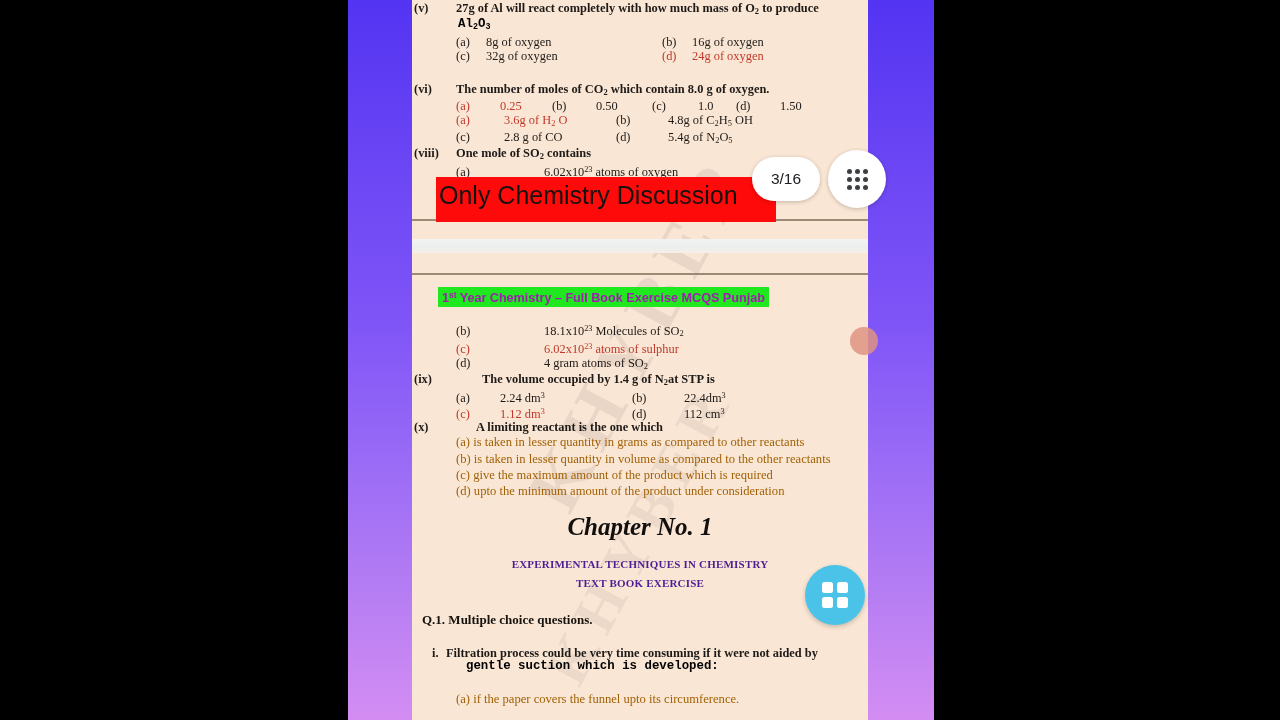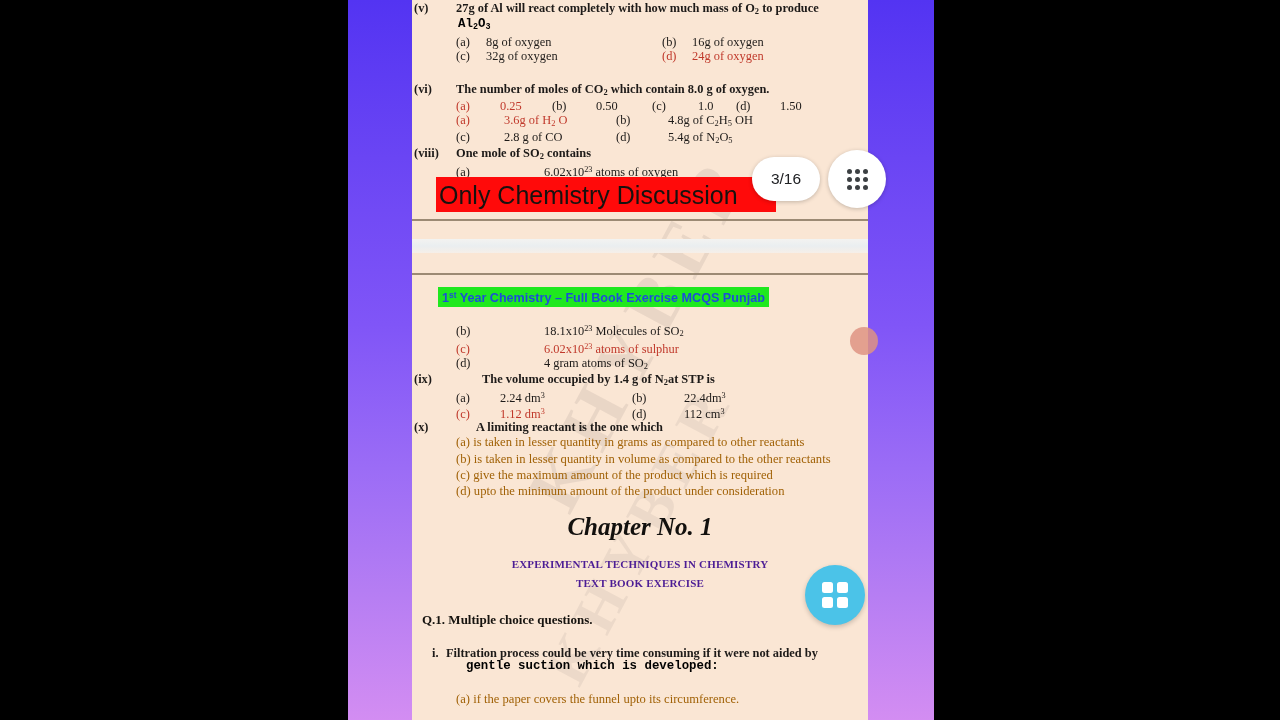--- a/index.html
+++ b/index.html
@@ -93,21 +93,21 @@
   .opt .lbl { width: 30px; flex: 0 0 30px; }
   .red { color: #C0392B; }
 
   sub { font-size: 0.68em; vertical-align: -0.22em; }
   sup { font-size: 0.66em; vertical-align: 0.44em; }
 
   
   .red-banner {
     position: absolute;
     left: 24px; top: 177px;
-    width: 340px; height: 35px;
+    width: 340px; height: 45px;
     background: #FF0A0A;
     z-index: 4;
     overflow: hidden;
   }
   .red-banner span {
     display: block;
     font-family: "Liberation Sans", sans-serif;
     font-size: 25px;
     line-height: 36px;
     color: #17120f;
@@ -137,21 +137,21 @@
   
   .green-hl {
     position: absolute;
     left: 26px; top: 287px;
     background: #1FE81F;
     padding: 1px 4px;
     font-family: "Liberation Sans", sans-serif;
     font-weight: bold;
     font-size: 12.6px;
     line-height: 15px;
-    color: #1d4ed8;
+    color: #a21caf;
     z-index: 4;
     white-space: nowrap;
   }
 
   
   .chapter-title {
     text-align: center;
     font-style: italic;
     font-weight: bold;
     font-size: 25px;

